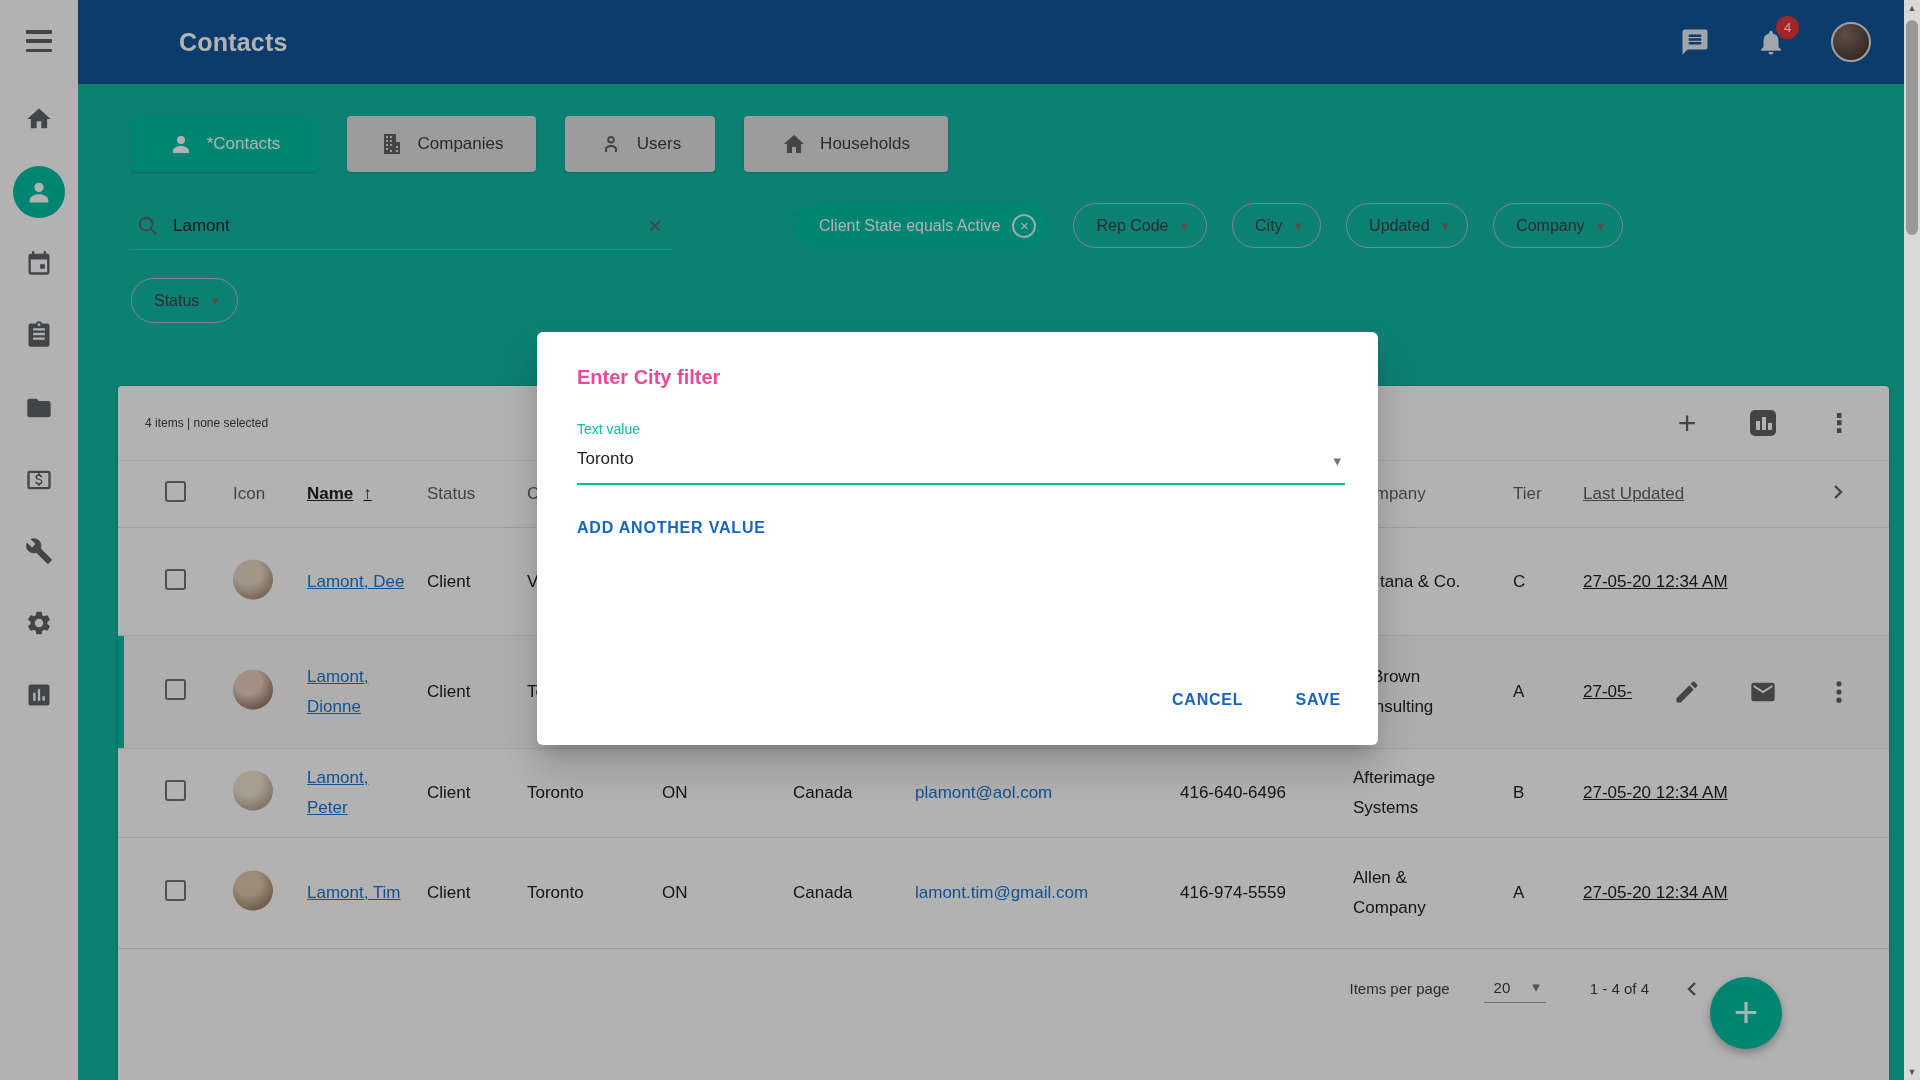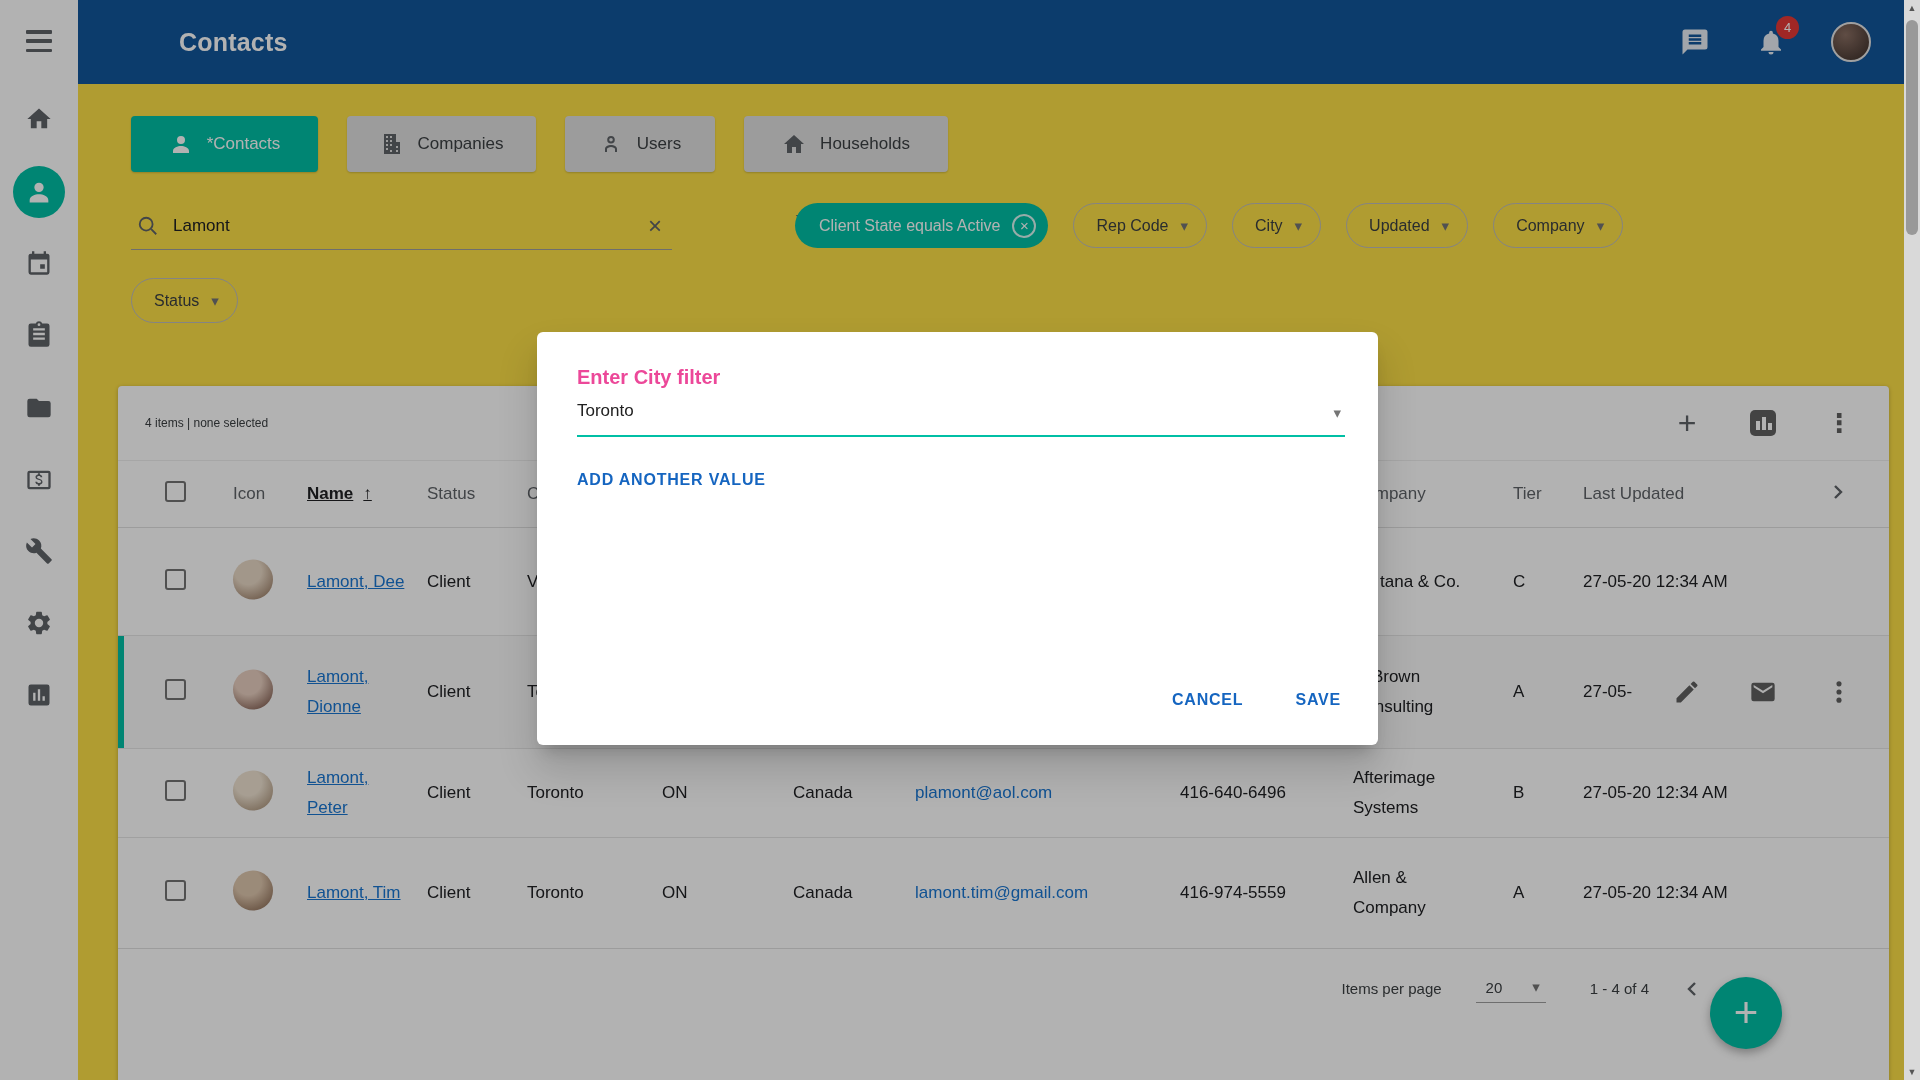--- a/index.html
+++ b/index.html
@@ -19,21 +19,21 @@
   
   .topbar { position:absolute; left:78px; top:0; width:1826px; height:84px; background:#12569B; z-index:10; display:flex; align-items:center; }
   .topbar-title { color:#ffffff; font-size:25px; font-weight:700; margin-left:101px; letter-spacing:.2px; }
   .topbar-right { position:absolute; right:33px; display:flex; align-items:center; gap:44px; }
   .tb-icon { position:relative; width:32px; height:32px; display:flex; align-items:center; justify-content:center; cursor:pointer; }
   .tb-icon svg { width:30px; height:30px; fill:#e8eef5; }
   .badge { position:absolute; top:-10px; right:-12px; min-width:23px; height:23px; border-radius:12px; background:#E53935; color:#fff; font-size:13px; display:flex; align-items:center; justify-content:center; padding:0 4px; }
   .tb-avatar { width:40px; height:40px; border-radius:50%; background:radial-gradient(circle at 35% 30%, #8a6f63, #3a2d28); border:2px solid #e6e6e6; cursor:pointer; }
 
   
-  .page { position:absolute; left:78px; top:84px; width:1826px; height:996px; background:#fde047; }
+  .page { position:absolute; left:78px; top:84px; width:1826px; height:996px; background:#14b8a6; }
 
   
   .tabs { position:absolute; left:53px; top:32px; height:56px; display:flex; gap:29px; }
   .tab { height:56px; border-radius:4px; background:#e0e0e0; display:flex; align-items:center; justify-content:center; gap:14px; color:#3c4043; font-size:17px; cursor:pointer; box-shadow:0 1px 2px rgba(0,0,0,.18); }
   .tab svg { width:24px; height:24px; fill:#5f6368; }
   .tab.active { background:#00BFA5; color:#ffffff; }
   .tab.active svg { fill:#ffffff; }
   .tab.w1{width:187px} .tab.w2{width:189px} .tab.w3{width:150px} .tab.w4{width:204px}
 
   
@@ -70,40 +70,40 @@
   .trow { position:absolute; left:0; width:100%; border-bottom:1px solid #e6e6e6; }
   .r1{ top:142px; height:108px; } .r2{ top:250px; height:113px; } .r3{ top:363px; height:89px; } .r4{ top:452px; height:110px; border-bottom:none; }
   .trow.selected { background:#fafafa; }
   .trow.selected::before { content:""; position:absolute; left:0; top:0; width:6px; height:100%; background:#00BFA5; }
 
   .cell { position:absolute; top:50%; transform:translateY(-50%); white-space:nowrap; font-size:17px; color:#202124; }
   .wrap { white-space:normal; line-height:30px; }
   .c-check{ left:47px; } .c-avatar{ left:115px; } .c-name{ left:189px; width:104px;text-decoration:underline; }
   .c-status{ left:309px; } .c-city{ left:409px; width:120px; } .c-prov{ left:544px; }
   .c-country{ left:675px; } .c-email{ left:797px; } .c-phone{ left:1062px; }
-  .c-company{ left:1235px; width:120px; } .c-tier{ left:1395px; } .c-updated{ left:1465px; width:180px; }
+  .c-company{ left:1235px; width:120px; } .c-tier{ left:1395px; } .c-updated{ left:1465px; width:180px;text-decoration:underline; }
   .frag-indent { padding-left:27px; }
   .hdr { color:#5f6368; }
   .hdr-name { color:#202124; font-weight:700; }
   .sort-arrow::before{ content:"↑"; color:#202124; font-size:17px; margin-left:10px; font-weight:400; }
   .link { color:#1976D2; cursor:pointer; }
   .cbx { display:inline-block; width:21px; height:21px; border:2.5px solid #737373; border-radius:3px; background:transparent; cursor:pointer; }
   .avatar { width:40px; height:40px; border-radius:50%; display:inline-block; }
   .av1{ background:radial-gradient(circle at 38% 30%, #e9d9c6 35%, #8a6a52); }
   .av2{ background:radial-gradient(circle at 38% 30%, #e8cfc0 35%, #6b4438); }
   .av3{ background:radial-gradient(circle at 38% 30%, #efe3d2 35%, #9c8267); }
   .av4{ background:radial-gradient(circle at 38% 30%, #dfc7ae 35%, #7d5c45); }
   .hdr-chevron { position:absolute; right:42px; top:50%; transform:translateY(-50%); cursor:pointer; }
   .row-actions { position:absolute; right:36px; top:50%; transform:translateY(-50%); display:flex; gap:48px; align-items:center; }
   .row-actions svg { width:28px; height:28px; fill:#616161; cursor:pointer; }
   svg.chev { width:18px; height:18px; stroke:#5f6368; stroke-width:2.4; fill:none; }
 
   
   .pager { position:absolute; left:0; top:562px; width:100%; height:80px; border-top:1px solid #e0e0e0; display:flex; align-items:center; justify-content:flex-end; padding-right:188px; gap:34px; font-size:15px; color:#3c4043; }
-  .ipp-select { display:flex; align-items:center; gap:30px; border-bottom:1px solid #9e9e9e; padding:4px 6px 6px 10px; cursor:pointer; }
+  .ipp-select { display:flex; align-items:center; gap:22px; border-bottom:1px solid #9e9e9e; padding:4px 6px 6px 10px; cursor:pointer; }
   .pager-range { margin-left:10px;text-align:right; }
   .pg-btn { cursor:pointer; display:flex; align-items:center; }
 
   
   .fab { position:absolute; left:1632px; top:893px; width:72px; height:72px; border-radius:50%; background:#00BFA5; box-shadow:0 4px 10px rgba(0,0,0,.3); display:flex; align-items:center; justify-content:center; cursor:pointer; z-index:30; }
   .fab::before { content:"+"; color:#fff; font-size:42px; font-weight:300; line-height:60px; }
 
   
   .backdrop { position:absolute; left:0; top:0; width:1904px; height:1080px; background:rgba(0,0,0,.30); z-index:40; }
   .modal { position:absolute; left:537px; top:332px; width:841px; height:413px; background:#ffffff; border-radius:6px; z-index:50;
@@ -387,20 +387,21 @@
 
     <div class="fab"></div>
   </main>
 
   <div class="backdrop"></div>
   <div class="modal">
     <div class="modal-title">Enter City filter</div>
 
 
     <div class="field">
+      <div class="f-label teal">Text value</div>
       <div class="f-value teal-line">
         <span>Toronto</span>
         <span class="f-caret caret"></span>
       </div>
     </div>
 
     <span class="add-btn">ADD ANOTHER VALUE</span>
 
     <div class="modal-actions">
       <span class="dlg-btn">CANCEL</span>

